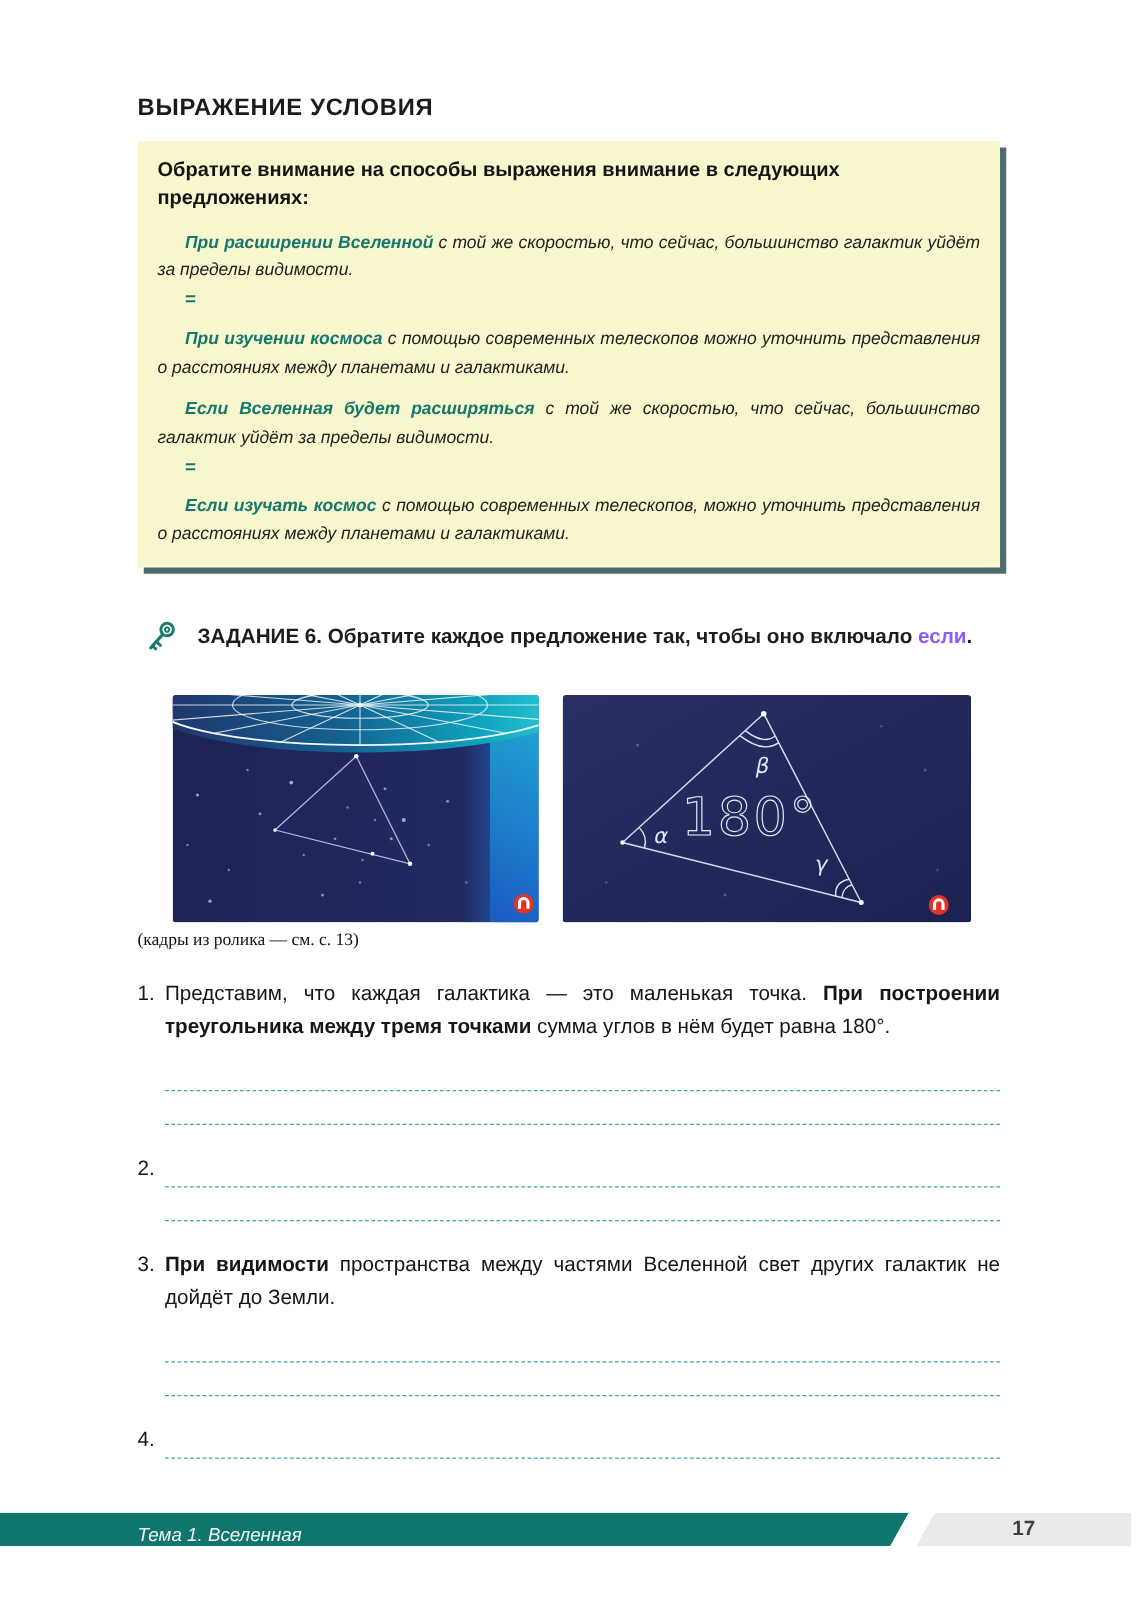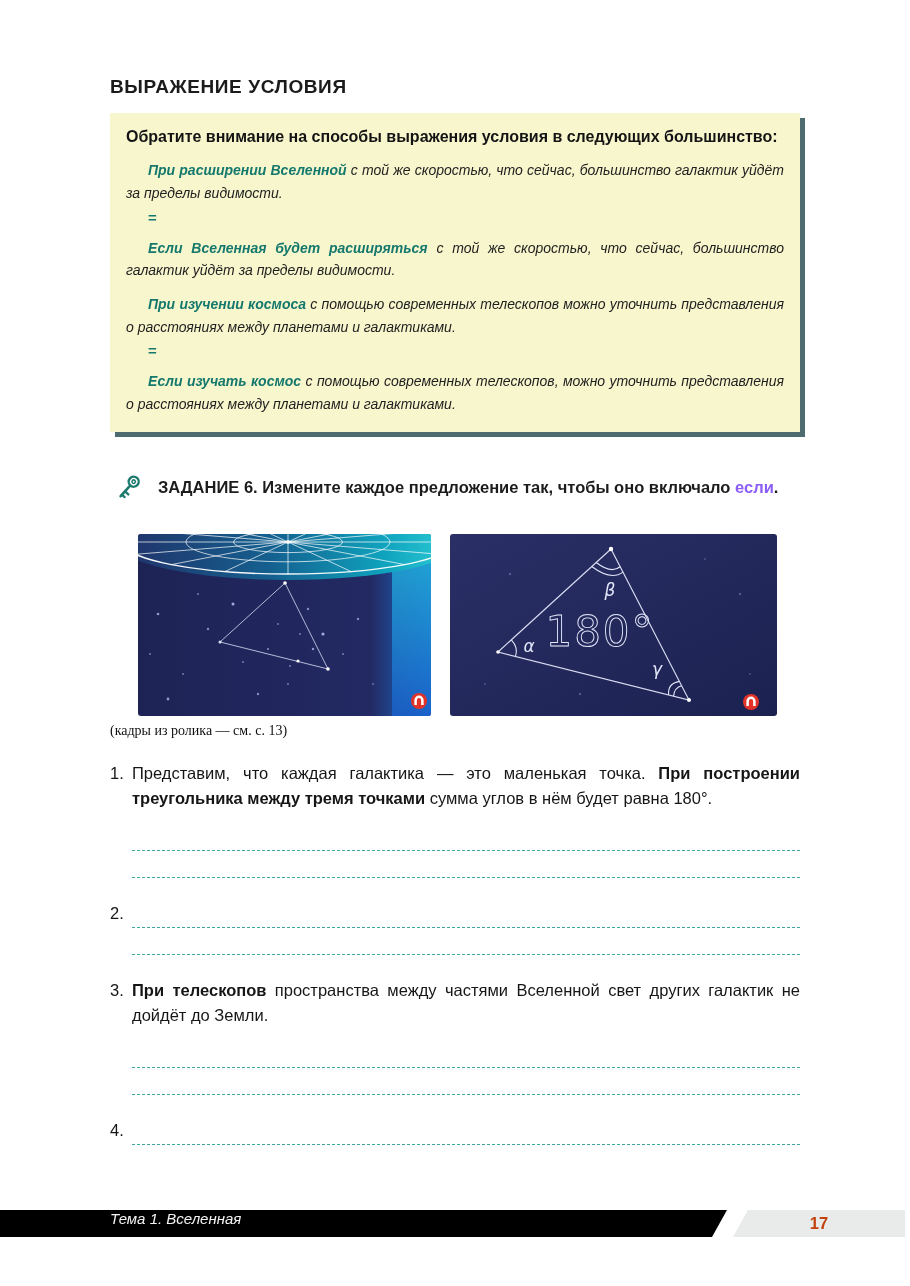--- a/index.html
+++ b/index.html
@@ -31,60 +31,60 @@
 
   .items { margin-top:22px; list-style:none; }
   .item { position:relative; padding-left:22px; font-size:16.5px; line-height:1.55;
           text-align:justify; margin-bottom:23px; color:#161616; }
   .item-num { position:absolute; left:0; }
   .answer-line { height:27px; border-bottom:1.6px dashed #3fa79c; }
   .answer-line.first { margin-top:12px; }
 
   .footer { position:absolute; left:0; top:1210px; width:910px; height:27px; }
   .footer-teal { position:absolute; left:0; top:0; width:727px; height:27px;
-                 background:#000000; clip-path:polygon(0 0,100% 0,calc(100% - 15px) 100%,0 100%);
-                 display:flex; align-items:flex-start; padding-left:110px;
+                 background:#0f766e; clip-path:polygon(0 0,100% 0,calc(100% - 15px) 100%,0 100%);
+                 display:flex; align-items:flex-end; padding-left:110px;
                  color:#f2f4f2; font-style:italic; font-size:15px;
                  filter:drop-shadow(0 3px 3px rgba(60,80,80,.35)); }
   .footer-gray { position:absolute; left:733px; top:0; width:172px; height:27px;
                  background:#e8ebe9; clip-path:polygon(15px 0,100% 0,100% 100%,0 100%);
                  display:flex; align-items:center; justify-content:center;
-                 color:#c2410c; font-weight:bold; font-size:16.5px; }
+                 color:#404040; font-weight:bold; font-size:16.5px; }
 </style>
 </head>
 <body>
 
 <div class="page">
   <div class="content">
 
     <h1 class="page-title">ВЫРАЖЕНИЕ УСЛОВИЯ</h1>
 
     <section class="note-box">
-      <p class="note-intro">Обратите внимание на способы выражения условия в следующих большинство:</p>
+      <p class="note-intro">Обратите внимание на способы выражения внимание в следующих предложениях:</p>
       <p class="note-p"><span class="hl">При расширении Вселенной</span><span> с той же скоростью, что сейчас, большинство галактик уйдёт за пределы видимости.</span></p>
       <p class="note-eq">=</p>
+      <p class="note-p"><span class="hl">При изучении космоса</span><span> с помощью современных телескопов можно уточнить представления о расстояниях между планетами и галактиками.</span></p>
       <p class="note-p"><span class="hl">Если Вселенная будет расширяться</span><span> с той же скоростью, что сейчас, большинство галактик уйдёт за пределы видимости.</span></p>
-      <p class="note-p"><span class="hl">При изучении космоса</span><span> с помощью современных телескопов можно уточнить представления о расстояниях между планетами и галактиками.</span></p>
       <p class="note-eq">=</p>
       <p class="note-p"><span class="hl">Если изучать космос</span><span> с помощью современных телескопов, можно уточнить представления о расстояниях между планетами и галактиками.</span></p>
     </section>
 
     <div class="task-heading">
       <span class="key-icon">
         <svg width="36" height="36" viewBox="0 0 36 36">
           <g transform="rotate(42 18 18)" stroke="#1d7a6e" fill="none" stroke-linecap="round">
             <circle cx="18" cy="9.5" r="5" stroke-width="2.4"></circle>
             <circle cx="18" cy="9.5" r="1.7" stroke-width="1.5"></circle>
             <path d="M18 14.8 V29" stroke-width="2.6"></path>
             <path d="M18 22.5 H22.5" stroke-width="2.4"></path>
             <path d="M18 27 H21.5" stroke-width="2.4"></path>
           </g>
         </svg>
       </span>
-      <p><span>ЗАДАНИЕ 6. </span><span>Измените каждое предложение так, чтобы оно включало </span><span class="task-hl">если</span><span>.</span></p>
+      <p><span>ЗАДАНИЕ 6. </span><span>Обратите каждое предложение так, чтобы оно включало </span><span class="task-hl">если</span><span>.</span></p>
     </div>
 
     <div class="figures">
       <div class="fig">
         <svg width="293" height="182" viewBox="0 0 293 182">
           <defs>
             <linearGradient id="lbg" x1="0" y1="0" x2="1" y2="0">
               <stop offset="0" stop-color="#1e2355"></stop>
                 <stop offset="1" stop-color="#242b66"></stop>
             </linearGradient>
@@ -200,21 +200,21 @@
         <div class="answer-line first"></div>
         <div class="answer-line"></div>
       </li>
       <li class="item">
         <span class="item-num">2.</span>
         <div class="answer-line first"></div>
         <div class="answer-line"></div>
       </li>
       <li class="item">
         <span class="item-num">3.</span>
-        <span><span></span><b>При телескопов</b><span> пространства между частями Вселенной свет других галактик не дойдёт до Земли.</span></span>
+        <span><span></span><b>При видимости</b><span> пространства между частями Вселенной свет других галактик не дойдёт до Земли.</span></span>
         <div class="answer-line first"></div>
         <div class="answer-line"></div>
       </li>
       <li class="item">
         <span class="item-num">4.</span>
         <div class="answer-line first"></div>
         
       </li>
     </ol>
   </div>

